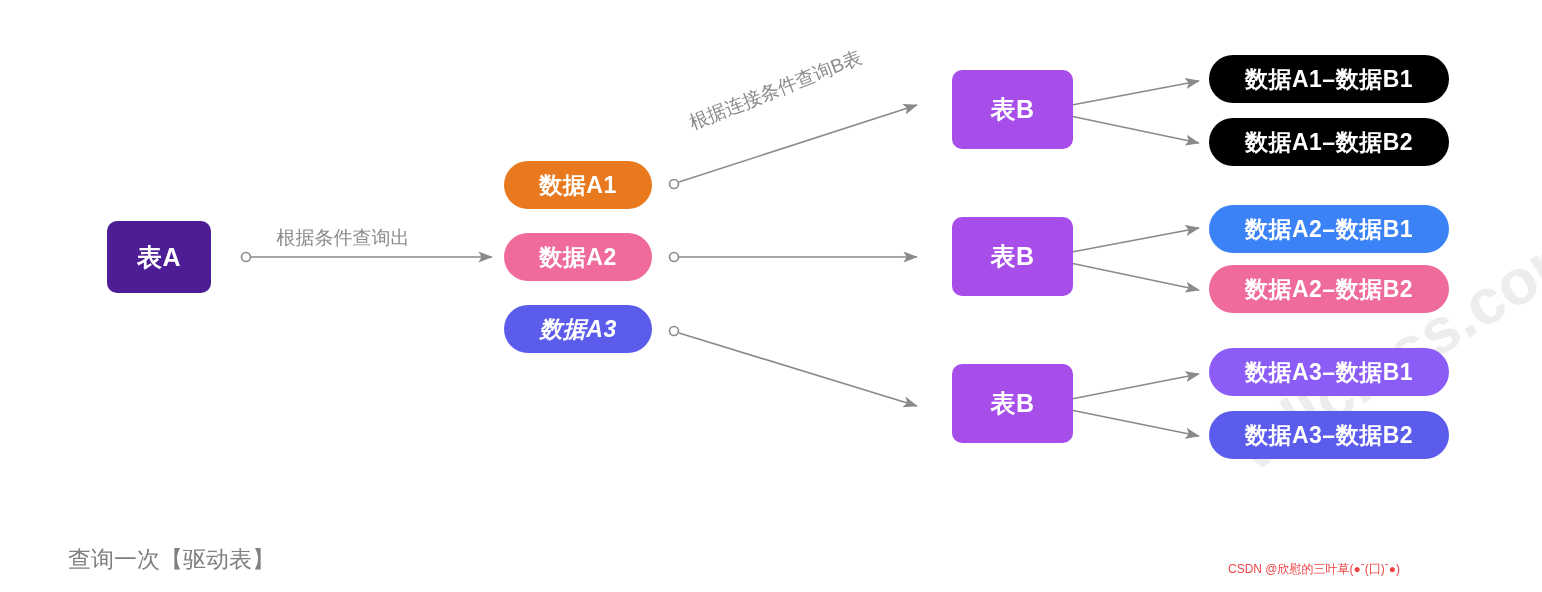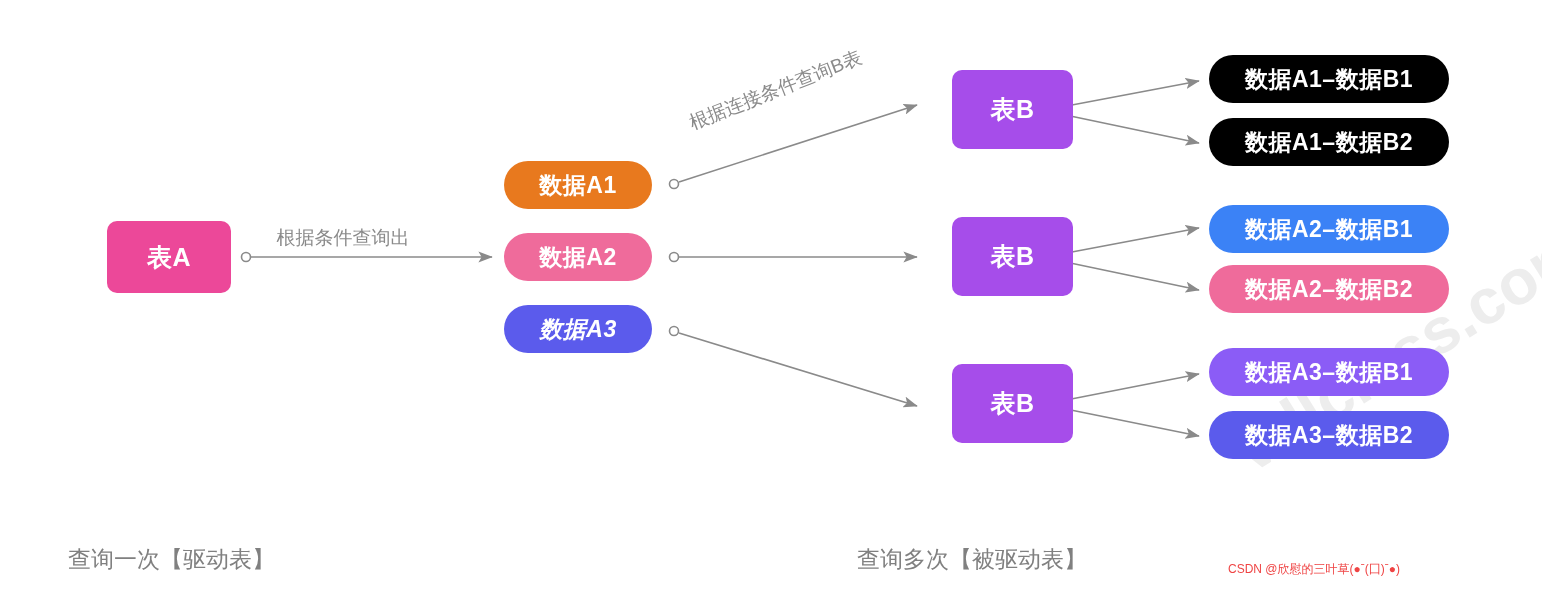--- a/index.html
+++ b/index.html
@@ -38,23 +38,23 @@
   }
   .node-rect {
     border-radius: 10px;
   }
   .node-pill {
     border-radius: 999px;
   }
   .tbl-a {
     left: 107px;
     top: 221px;
-    width: 124px;
+    width: 104px;
     height: 72px;
-    background: #ec4899;
+    background: #4c1d95;
     font-size: 25px;
   }
   .tbl-b {
     left: 952px;
     width: 121px;
     height: 79px;
     background: #A64DEA;
     font-size: 25px;
   }
   .tbl-b-1 { top: 70px; }
@@ -206,17 +206,16 @@
   <div class="node node-pill res-pill res-b1">数据A3–数据B1</div>
   <div class="node node-pill res-pill res-b2">数据A3–数据B2</div>
 
   <div class="edge-label label-a">
     <div>根据条件查询出</div>
   </div>
 
   <div class="edge-label label-b">根据连接条件查询B表</div>
 
   <div class="caption caption-left">查询一次【驱动表】</div>
-  <div class="caption caption-right">查询多次【被驱动表】</div>
 
   <div class="csdn-watermark">CSDN @欣慰的三叶草(●ˉ(⼞)ˉ●)</div>
 
 </div>
 
 </body></html>

